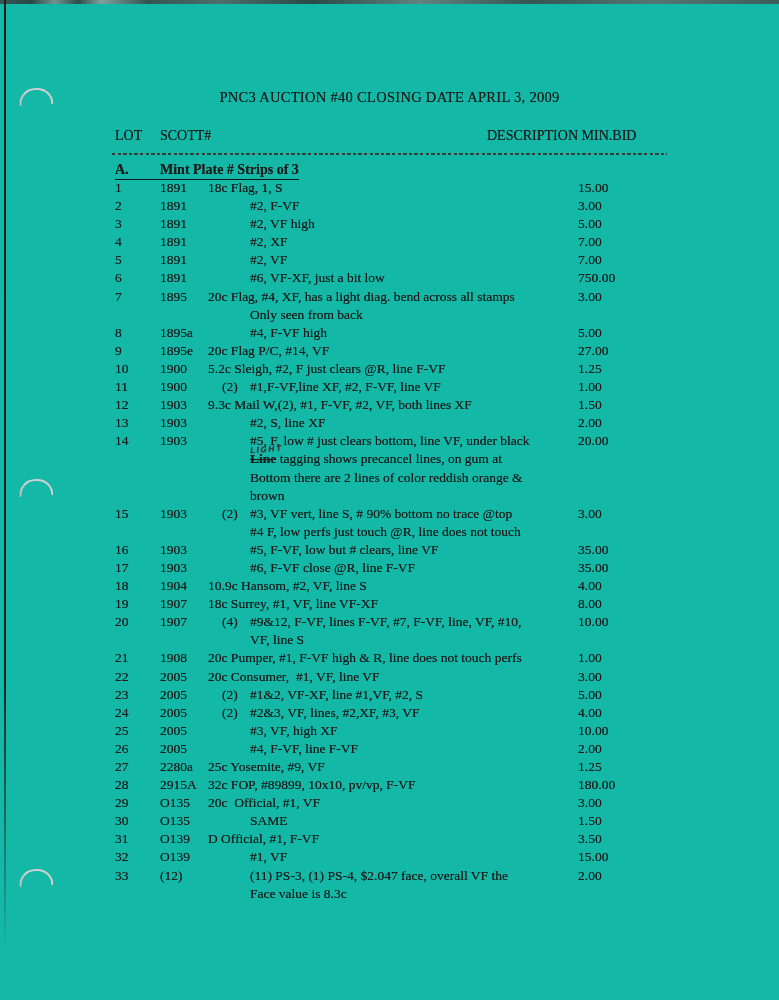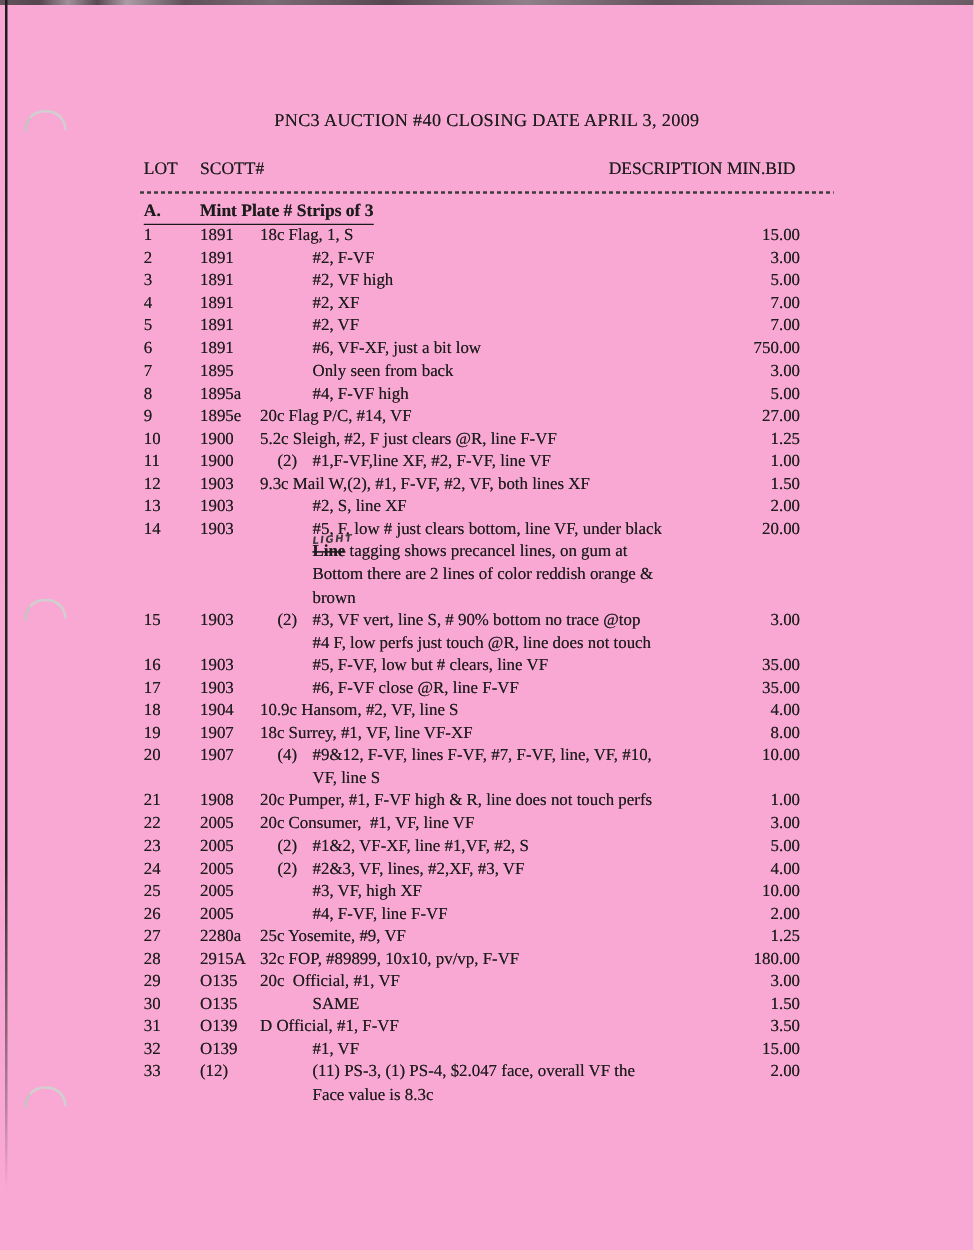--- a/index.html
+++ b/index.html
@@ -1,18 +1,18 @@
 <!DOCTYPE html>
 <html><head>
 <meta charset="utf-8">
 <style>
   html,body{margin:0;padding:0;background:#e8e8e8;}
   .page{
     position:relative;width:779px;height:1000px;margin:0;
-    background:#f9a8d4;overflow:hidden;
+    background:#14b8a6;overflow:hidden;
     font-family:"Liberation Serif","DejaVu Serif",serif;
     color:#1c1c1c;
   }
   .ink{ text-shadow:0 0 .45px rgba(25,25,25,.72); }
 
   
   .scan-top{
     position:absolute;top:0;left:0;width:779px;height:4px;
     background:linear-gradient(90deg,#3f3f3f 0%,#2e2e2e 4%,#8a8a8a 7%,#333 10%,
       #9a9a9a 13%,#3b3b3b 19%,#5c5c5c 28%,#2f2f2f 40%,#767676 54%,#3d3d3d 68%,
@@ -52,21 +52,21 @@
   }
   .section .letter{width:45px}
   .rows{
     position:absolute;top:179px;left:115px;width:525px;
     font-size:13.5px;line-height:18.1px;
   }
   .row{display:grid;grid-template-columns:45px 48px 370px 62px;}
   .c-desc{position:relative;white-space:pre;}
   .dline.ind{padding-left:42px;}
   .qty{position:absolute;left:14px;top:0;}
-  .c-bid{text-align:right;align-self:start;}
+  .c-bid{text-align:left;align-self:start;}
   .strikewrap{position:relative;display:inline-block;font-weight:bold;}
   .strike{text-decoration:line-through;text-decoration-thickness:1.4px;}
   .handnote{
     position:absolute;left:0;top:-9px;
     font-family:"DejaVu Sans",sans-serif;font-size:8px;font-style:italic;
     letter-spacing:1.2px;color:#3a3a3a;transform:rotate(-4deg);
     text-shadow:none;white-space:nowrap;
   }
 </style>
 </head>
@@ -134,21 +134,21 @@
   <div class="row">
     <span class="c-lot">6</span>
     <span class="c-scott">1891</span>
     <span class="c-desc"><div class="dline ind">#6, VF-XF, just a bit low</div></span>
     <span class="c-bid">750.00</span>
   </div>
 
   <div class="row">
     <span class="c-lot">7</span>
     <span class="c-scott">1895</span>
-    <span class="c-desc"><div class="dline ind">Only seen from back</div></span>
+    <span class="c-desc"><div class="dline">20c Flag, #4, XF, has a light diag. bend across all stamps</div><div class="dline ind">Only seen from back</div></span>
     <span class="c-bid">3.00</span>
   </div>
 
   <div class="row">
     <span class="c-lot">8</span>
     <span class="c-scott">1895a</span>
     <span class="c-desc"><div class="dline ind">#4, F-VF high</div></span>
     <span class="c-bid">5.00</span>
   </div>
 

